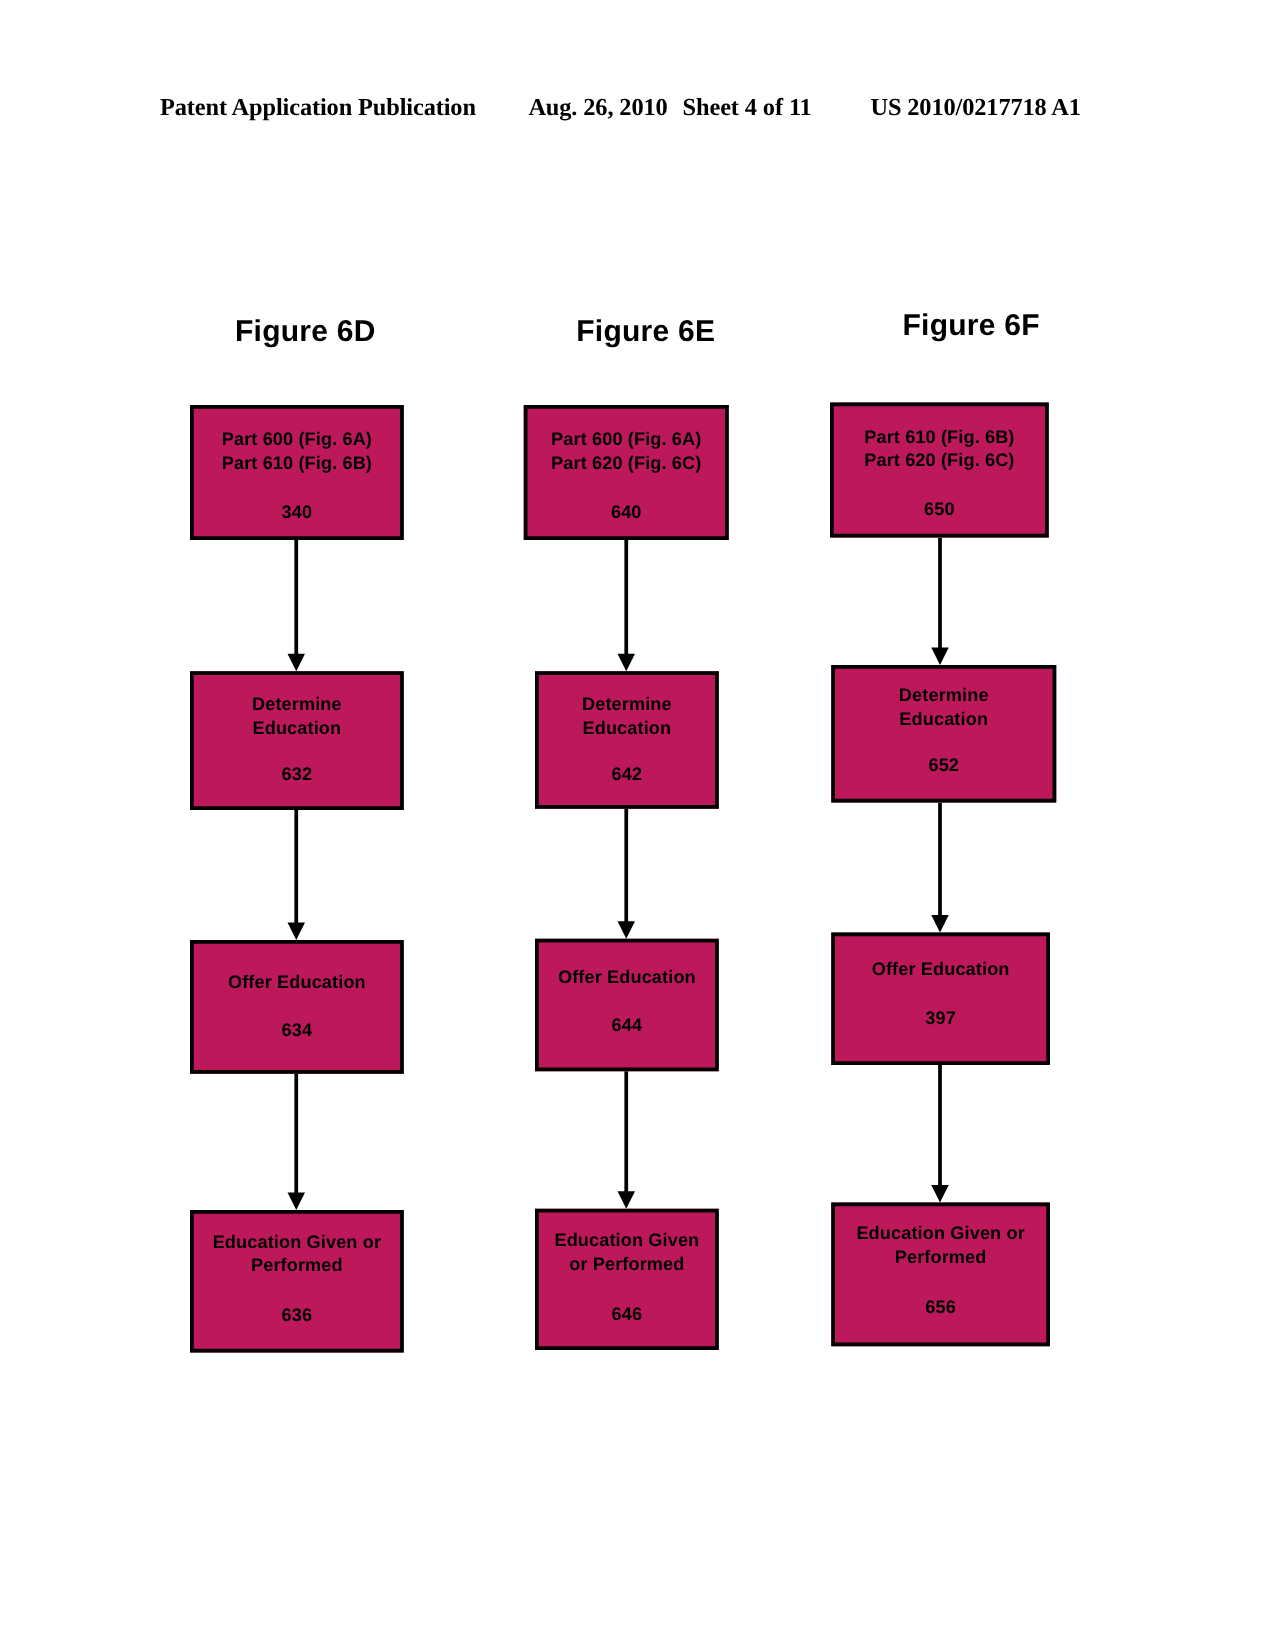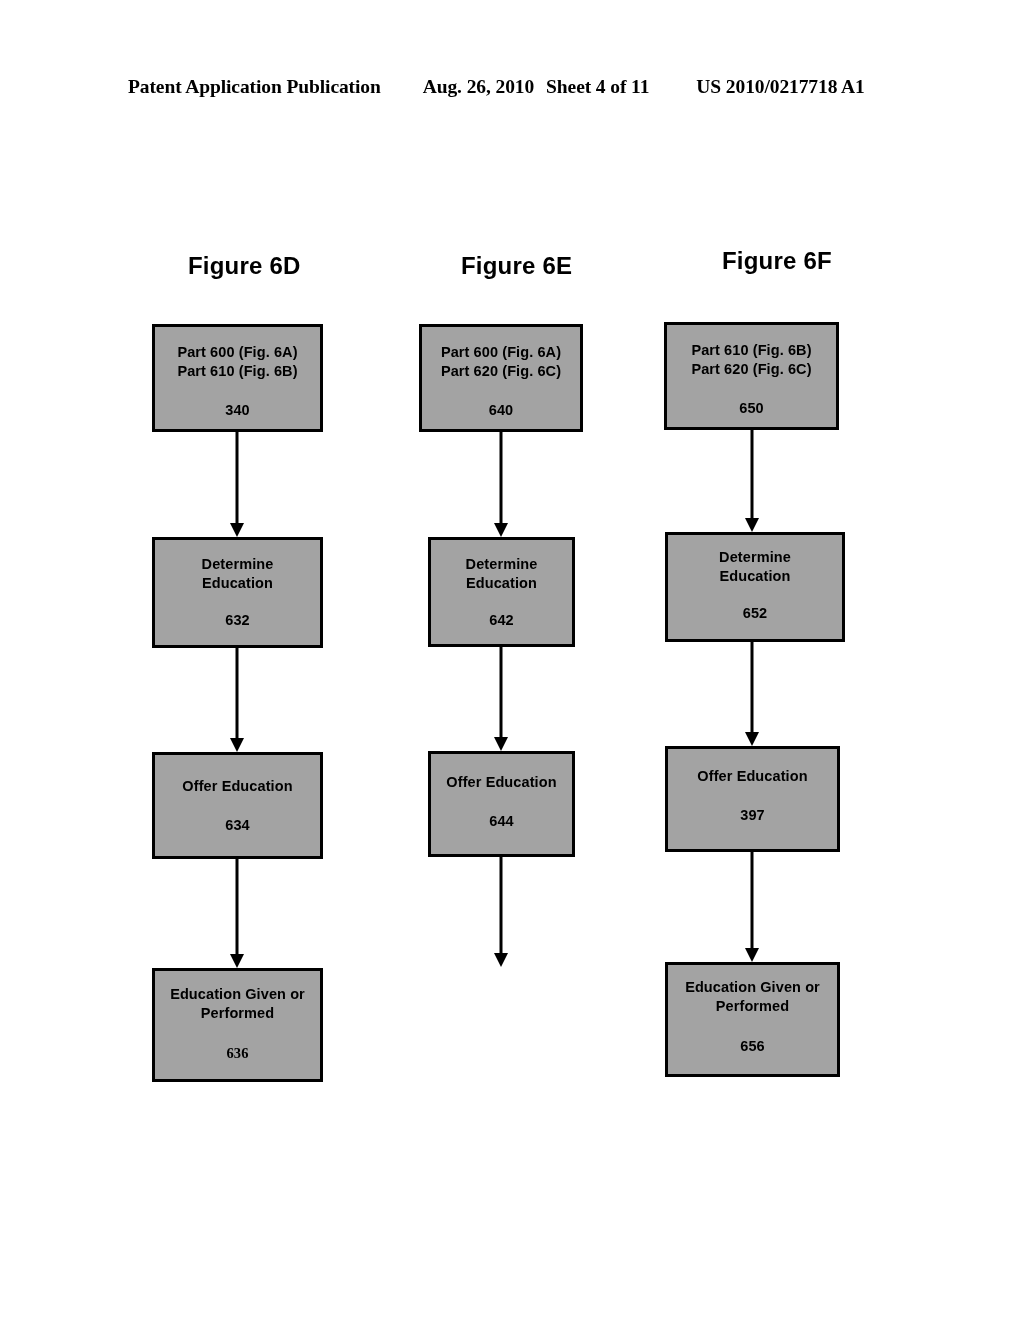--- a/index.html
+++ b/index.html
@@ -52,21 +52,21 @@
     font-size: 24px;
     letter-spacing: 0.2px;
     white-space: nowrap;
     text-align: center;
   }
 
   
   .flow-box {
     position: absolute;
     box-sizing: border-box;
-    background: #a3a3a3;
+    background: #be185d;
     border: 3px solid #000000;
     display: flex;
     flex-direction: column;
     align-items: center;
     justify-content: flex-start;
   }
   .box-title {
     font-family: "Liberation Sans", sans-serif;
     font-weight: bold;
     font-size: 14.5px;
@@ -142,21 +142,21 @@
 Education</div>
       <div class="box-ref" style="margin-top: 18px;">632</div>
     </div>
     <div class="flow-box" style="left: 152px; top: 752px; width: 171px; height: 107px; padding-top: 22px;">
       <div class="box-title">Offer Education</div>
       <div class="box-ref" style="margin-top: 20px;">634</div>
     </div>
     <div class="flow-box" style="left: 152px; top: 968px; width: 171px; height: 114px; padding-top: 14px;">
       <div class="box-title">Education Given or
 Performed</div>
-      <div class="box-ref" style="margin-top: 21px; font-family: Liberation Serif, serif;">636</div>
+      <div class="box-ref" style="margin-top: 21px;">636</div>
     </div>
     <div class="fig-title" style="left: 461px; top: 252px;">Figure 6E</div>
     <div class="arrow" style="left: 491px; top: 432px; width: 20px; height: 105px;">
       <div class="arrow-stem" style="height: 93px;"></div>
       <div class="arrow-head"></div>
     </div>
     <div class="arrow" style="left: 491px; top: 647px; width: 20px; height: 104px;">
       <div class="arrow-stem" style="height: 92px;"></div>
       <div class="arrow-head"></div>
     </div>
@@ -171,20 +171,25 @@
     </div>
     <div class="flow-box" style="left: 428px; top: 537px; width: 147px; height: 110px; padding-top: 15px;">
       <div class="box-title">Determine
 Education</div>
       <div class="box-ref" style="margin-top: 18px;">642</div>
     </div>
     <div class="flow-box" style="left: 428px; top: 751px; width: 147px; height: 106px; padding-top: 19px;">
       <div class="box-title">Offer Education</div>
       <div class="box-ref" style="margin-top: 20px;">644</div>
     </div>
+    <div class="flow-box" style="left: 428px; top: 967px; width: 147px; height: 113px; padding-top: 14px;">
+      <div class="box-title">Education Given
+or Performed</div>
+      <div class="box-ref" style="margin-top: 21px;">646</div>
+    </div>
     <div class="fig-title" style="left: 722px; top: 247px;">Figure 6F</div>
     <div class="arrow" style="left: 742px; top: 430px; width: 20px; height: 102px;">
       <div class="arrow-stem" style="height: 90px;"></div>
       <div class="arrow-head"></div>
     </div>
     <div class="arrow" style="left: 742px; top: 642px; width: 20px; height: 104px;">
       <div class="arrow-stem" style="height: 92px;"></div>
       <div class="arrow-head"></div>
     </div>
     <div class="arrow" style="left: 742px; top: 852px; width: 20px; height: 110px;">

